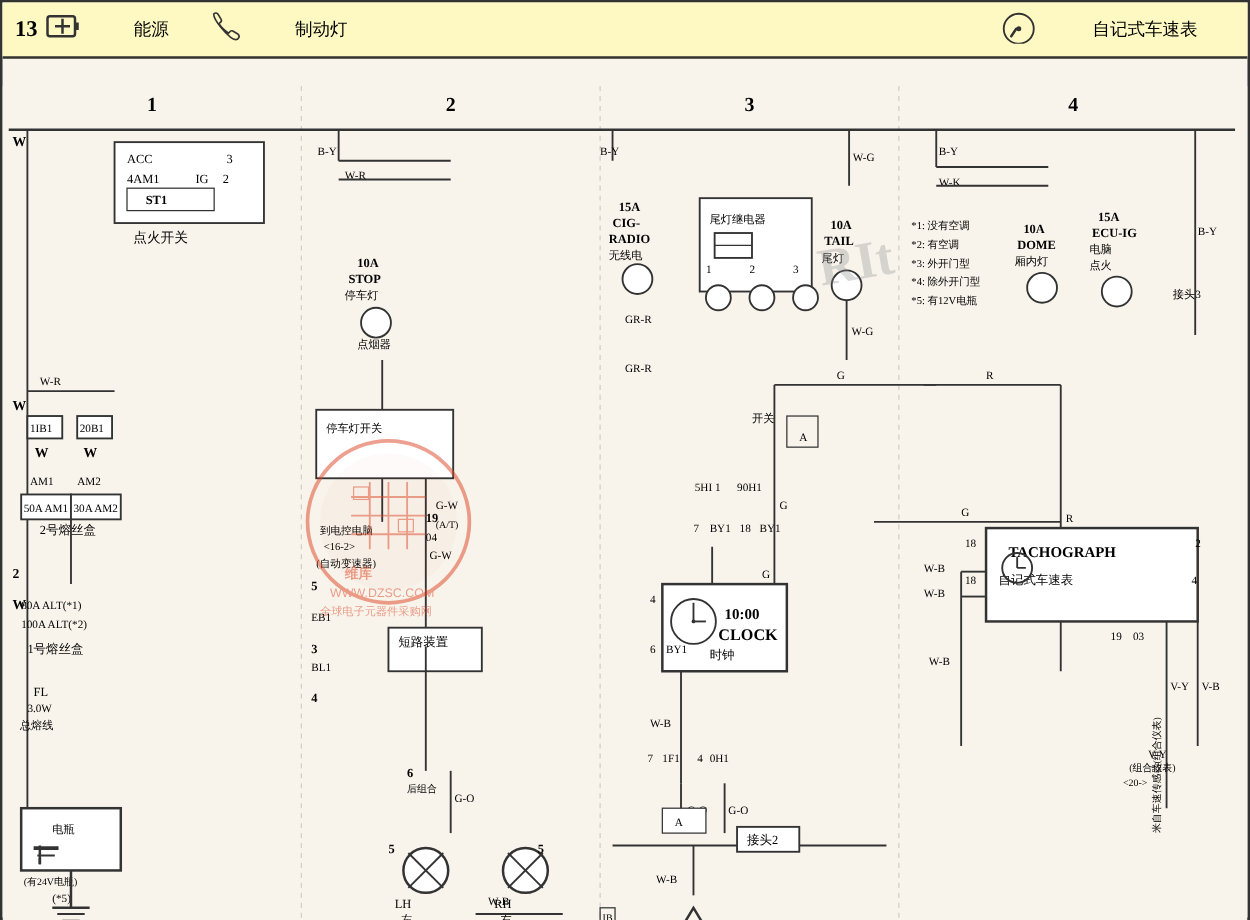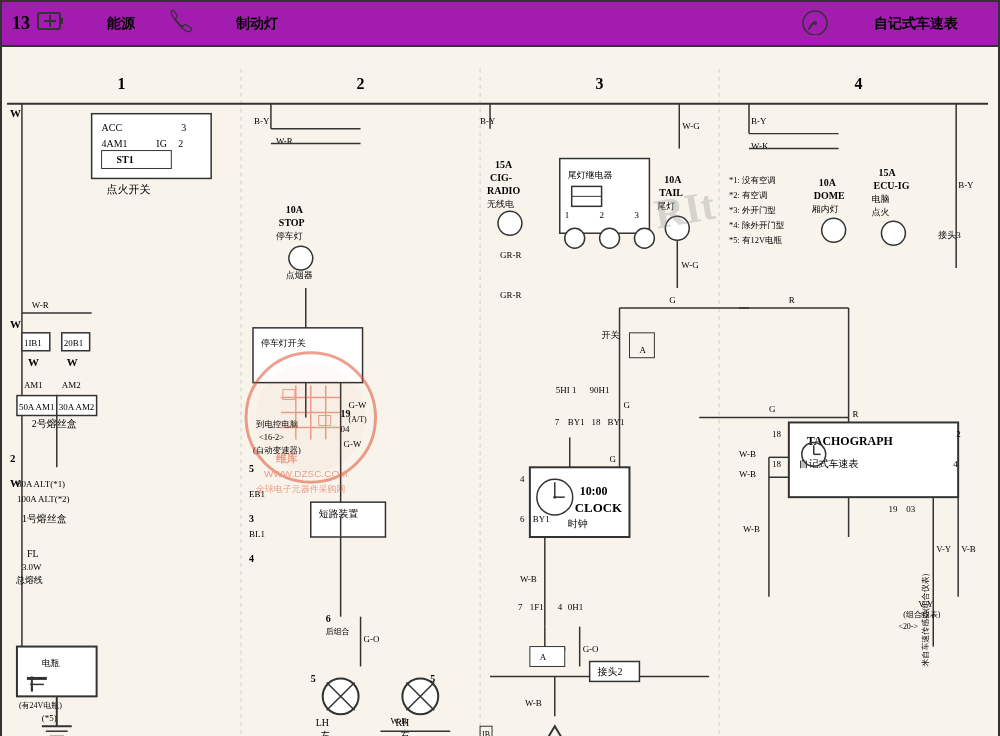--- a/index.html
+++ b/index.html
@@ -18,42 +18,42 @@
       background: #f8f4ec;
       border: 2px solid #333;
     }
     
     .top-header {
       position: absolute;
       top: 0;
       left: 0;
       right: 0;
       height: 45px;
-      background: #a21caf;
+      background: #fef9c3;
       border-bottom: 2px solid #333;
       display: flex;
       align-items: center;
       padding: 0 10px;
     }
     .header-section {
       display: flex;
       align-items: center;
       gap: 6px;
       margin-right: 30px;
     }
     .header-num {
       font-size: 18px;
       font-weight: bold;
     }
     .header-icon {
       font-size: 20px;
     }
     .header-label {
       font-size: 14px;
-      font-weight: bold;
+      font-weight: normal;
       padding-left: 37px;
     }
     
     .diagram-svg {
       width: 100%;
       height: 100%;
     }
   </style>
 </head>
 <body>

